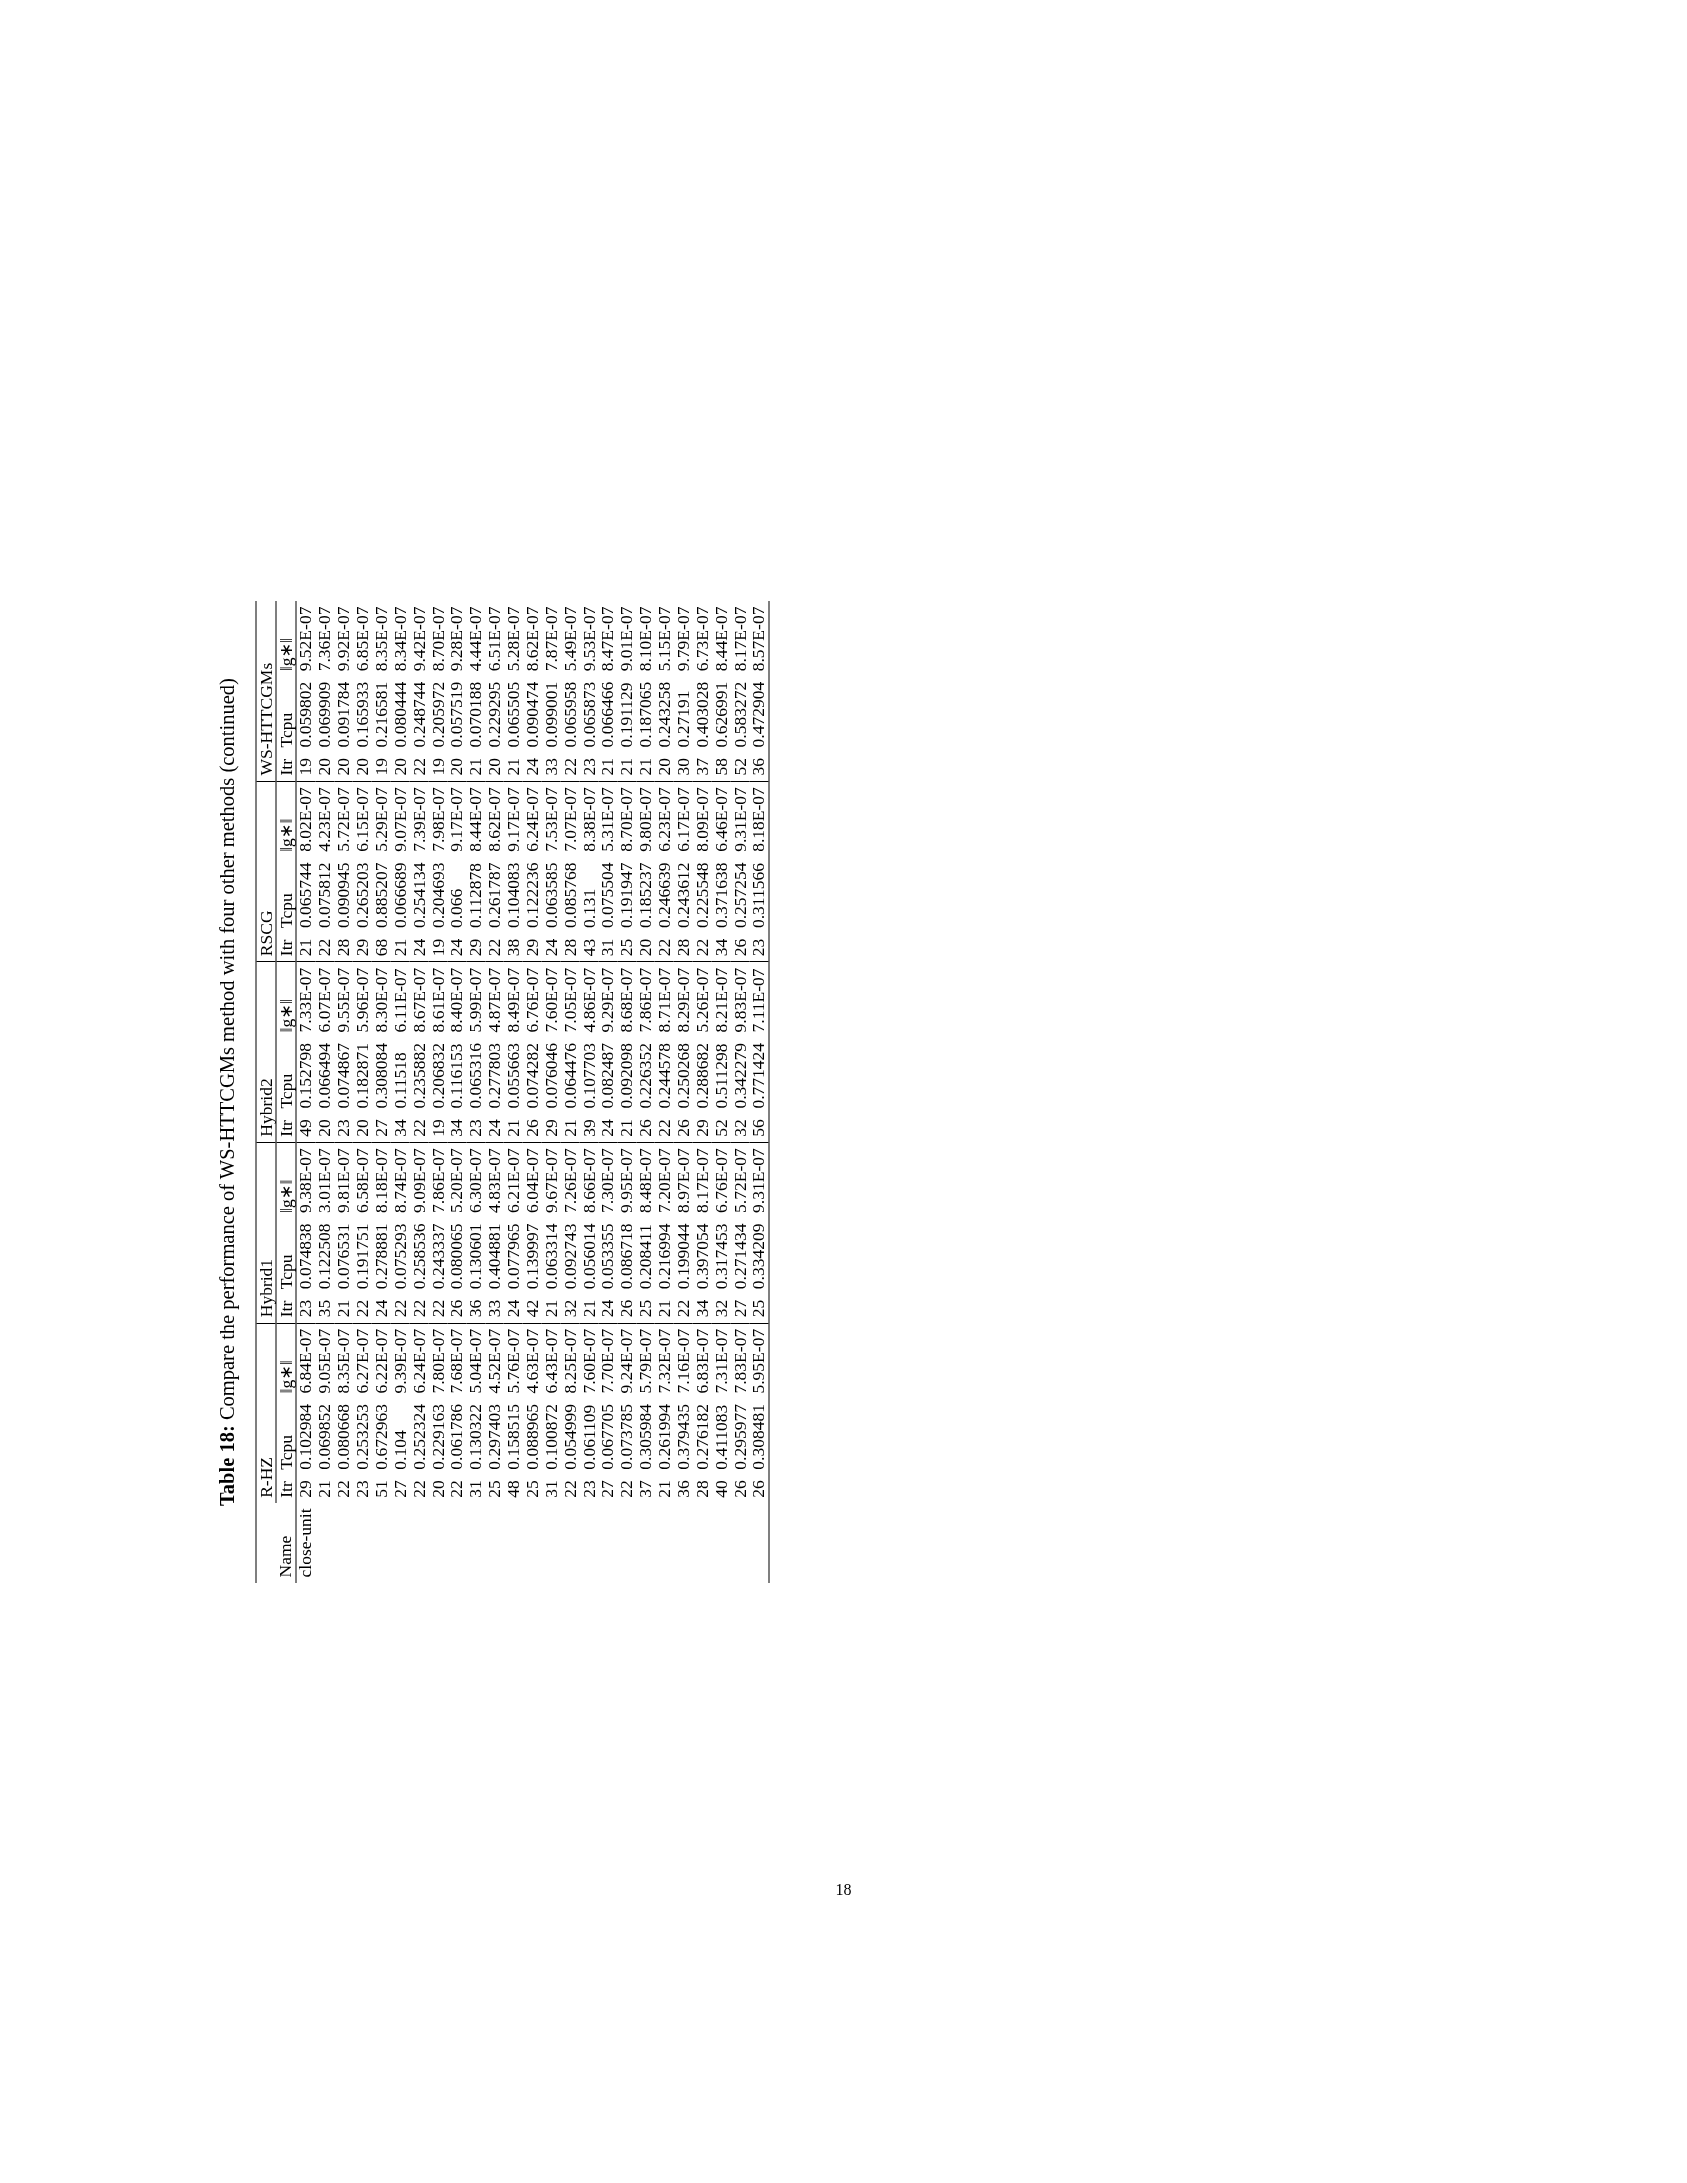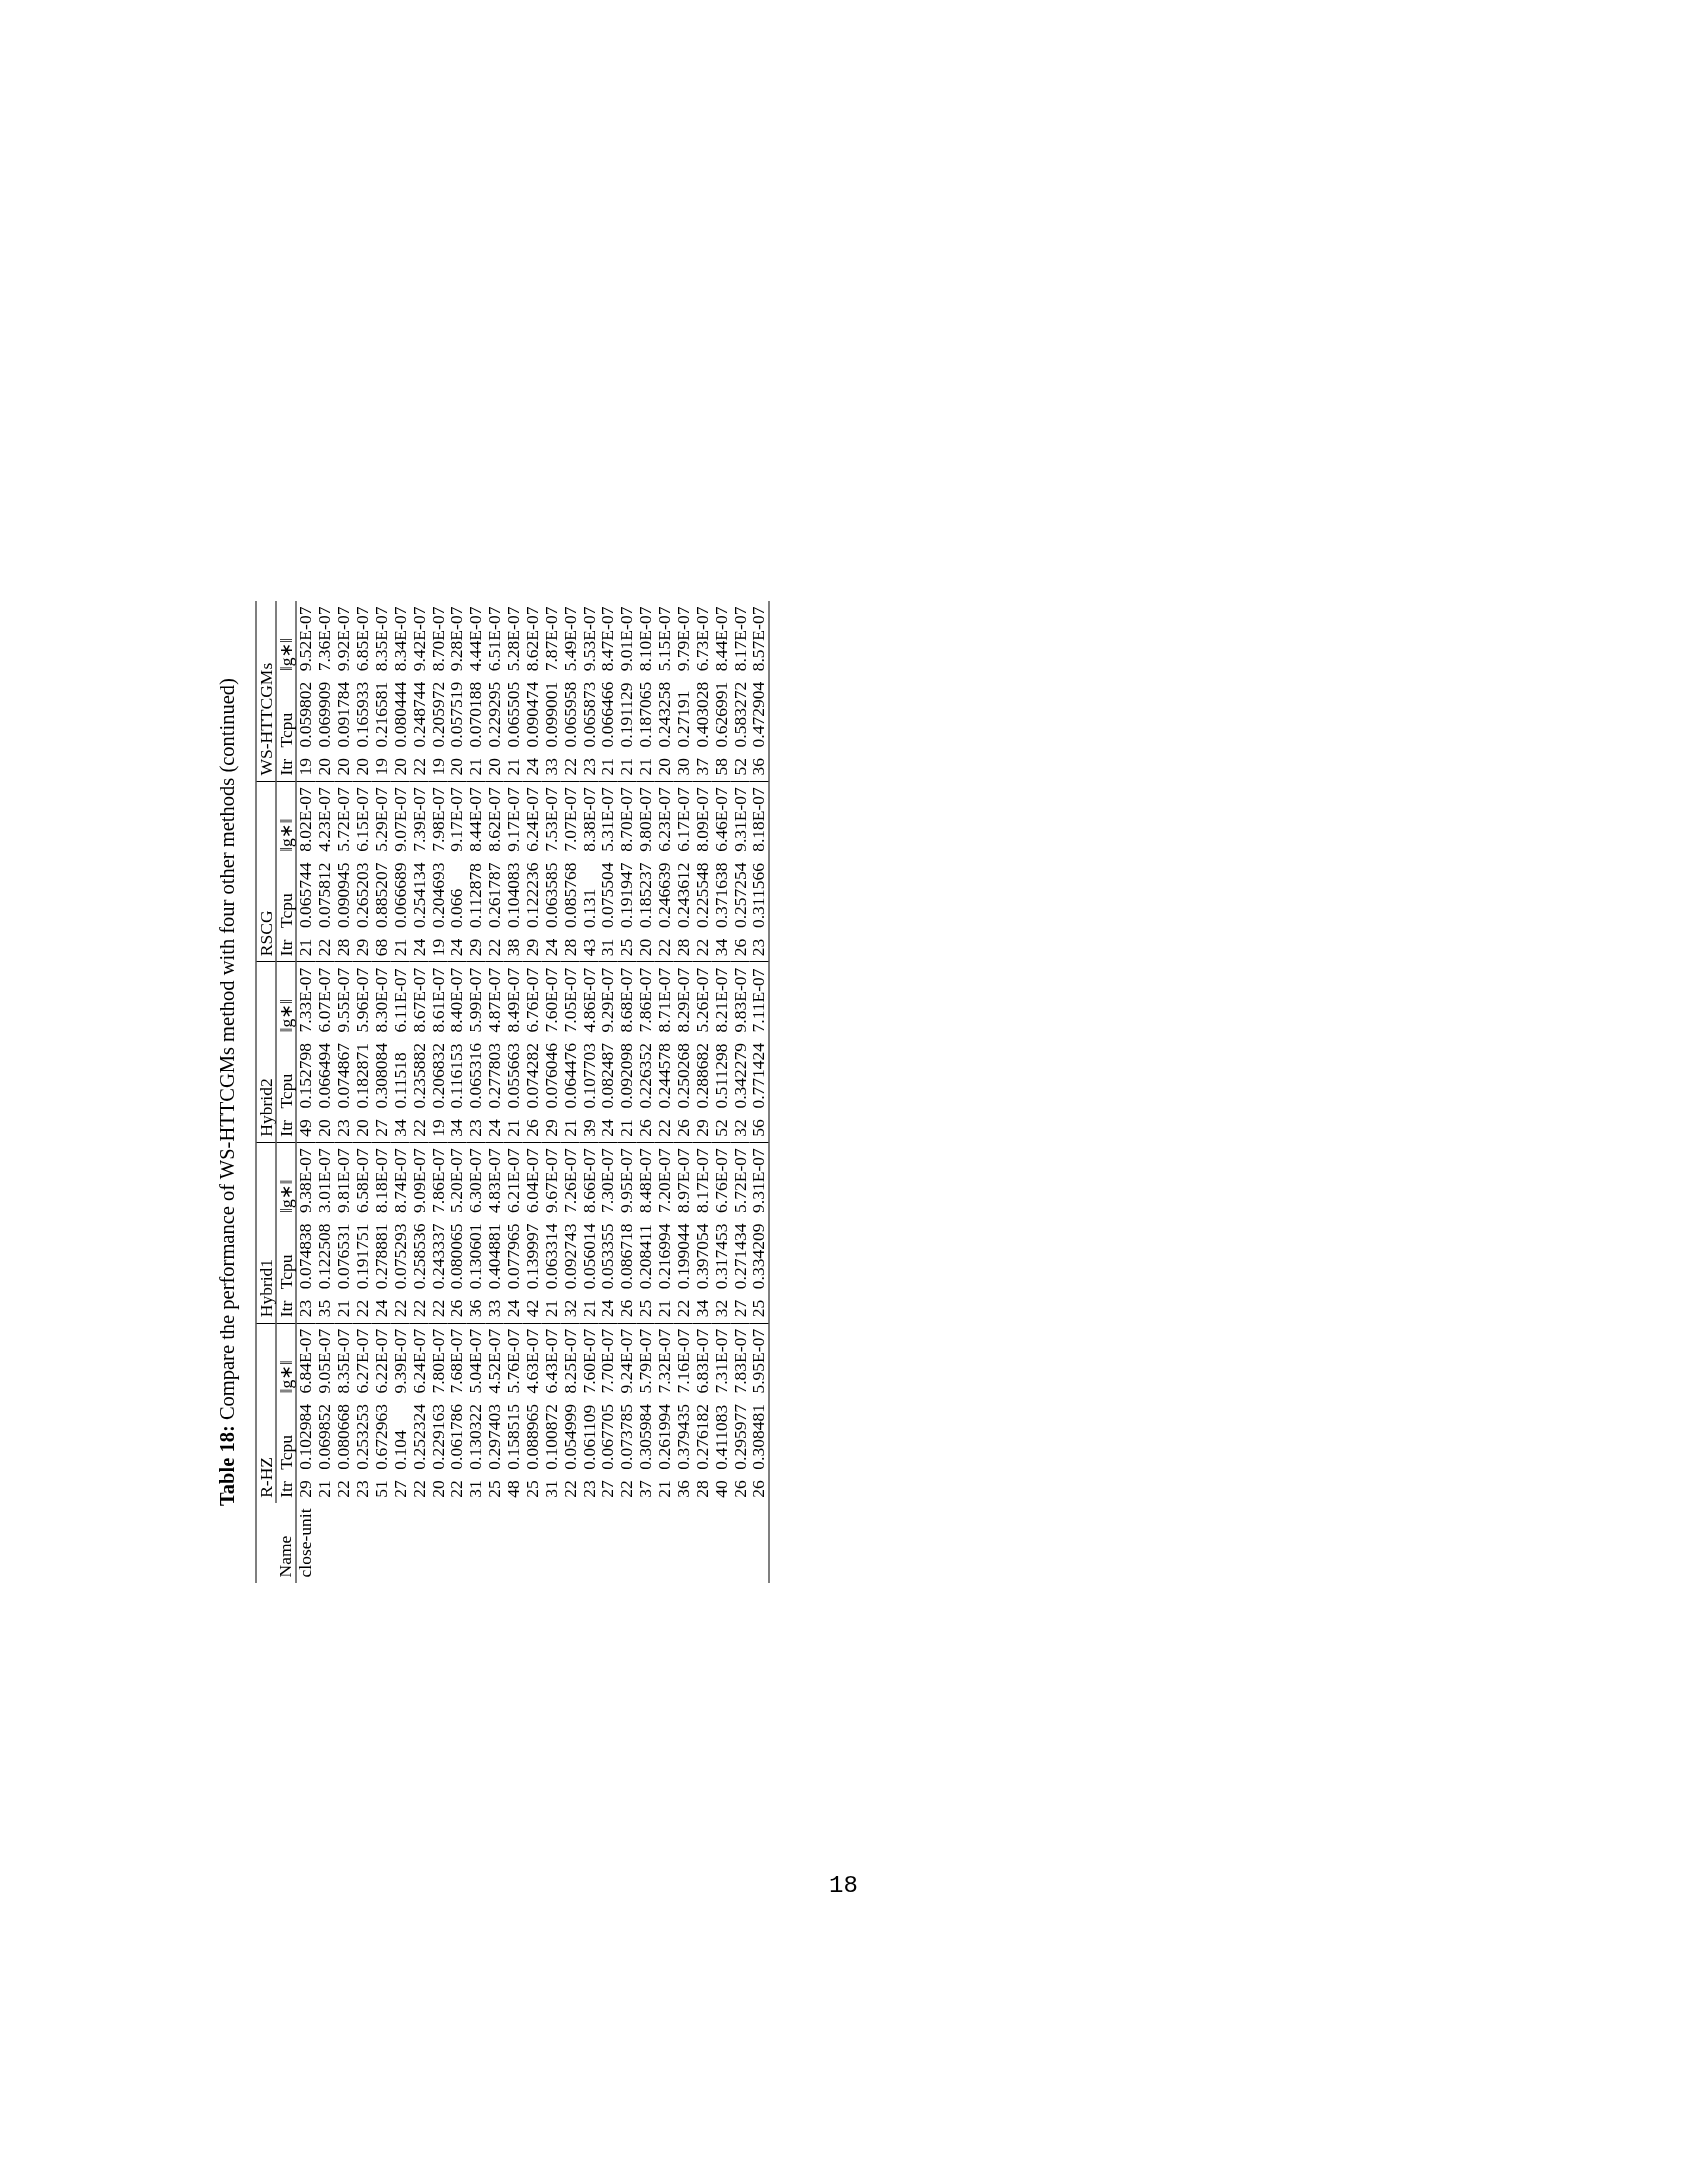--- a/index.html
+++ b/index.html
@@ -16,22 +16,22 @@
     overflow: hidden;
   }
 
   
   .page-number {
     position: absolute;
     left: 0;
     right: 0;
     bottom: 284px;
     text-align: center;
-    font-size: 24px;
-    font-family: Liberation Mono, monospace;
+    font-size: 16px;
+    font-family: Liberation Serif, serif;
     margin-top: 31px;
   }
 
   
   .rotated-stage {
     position: absolute;
     top: 0;
     left: 0;
     width: 1687px;
     height: 2183px;

